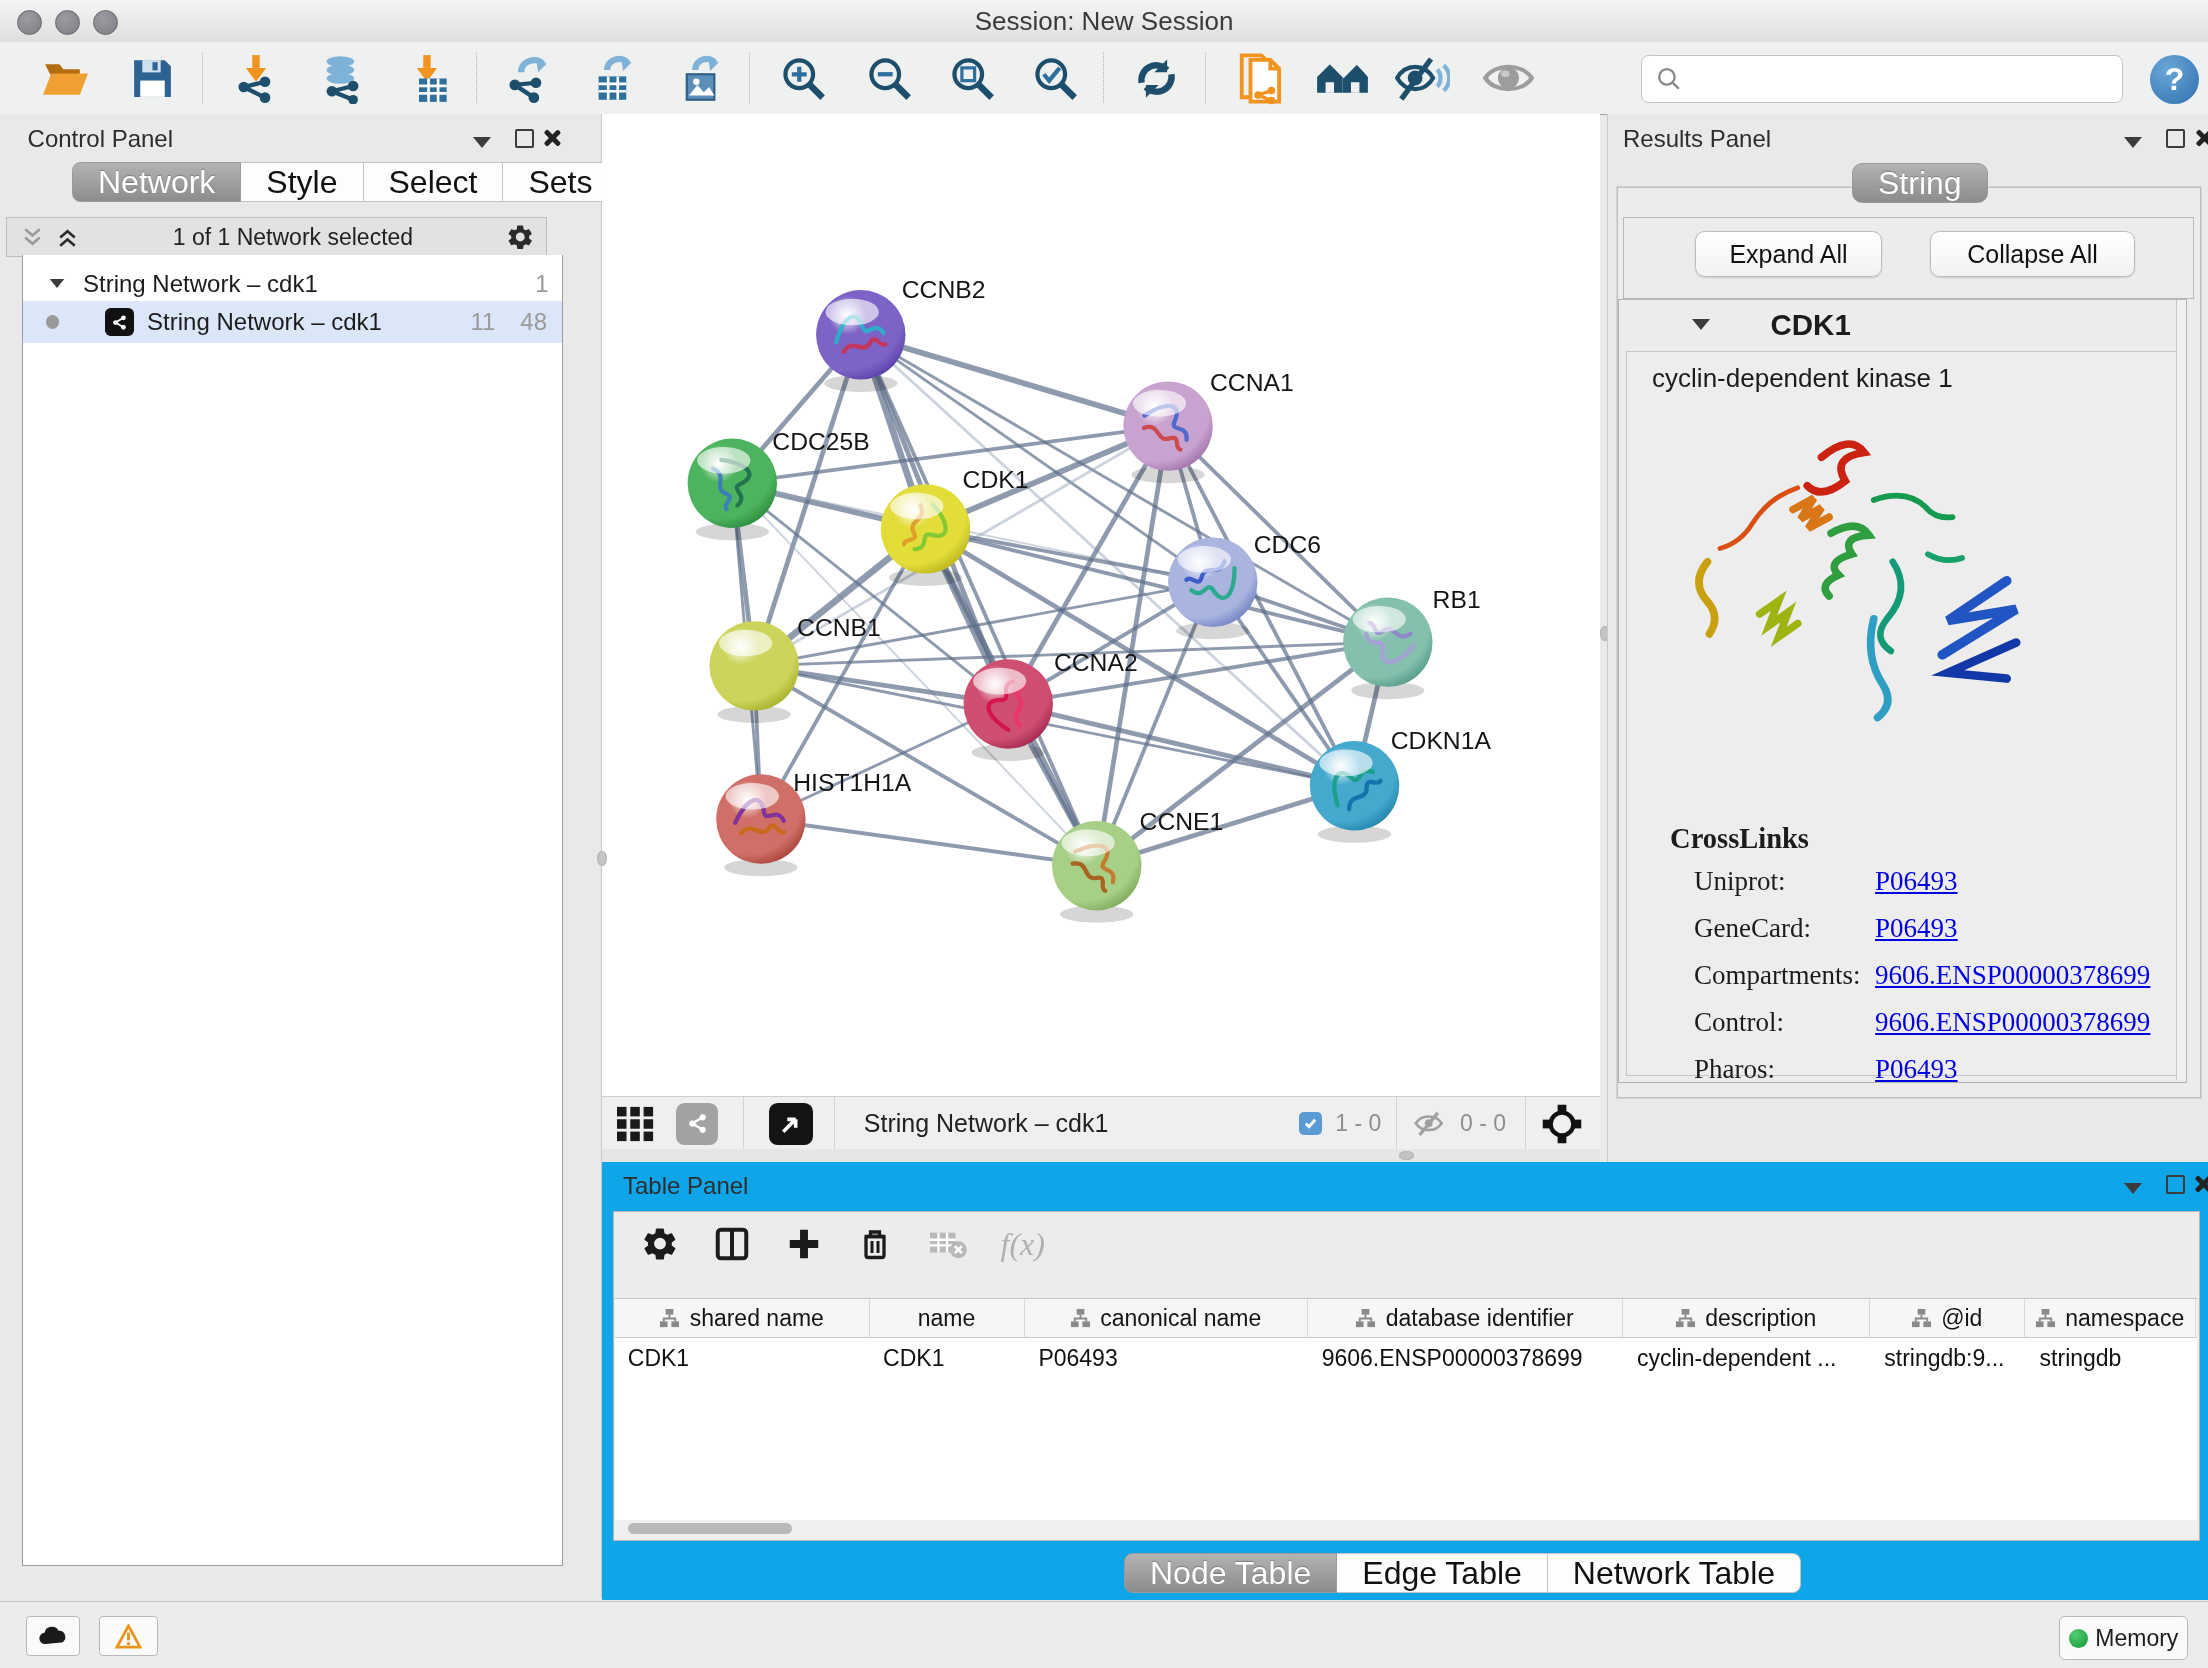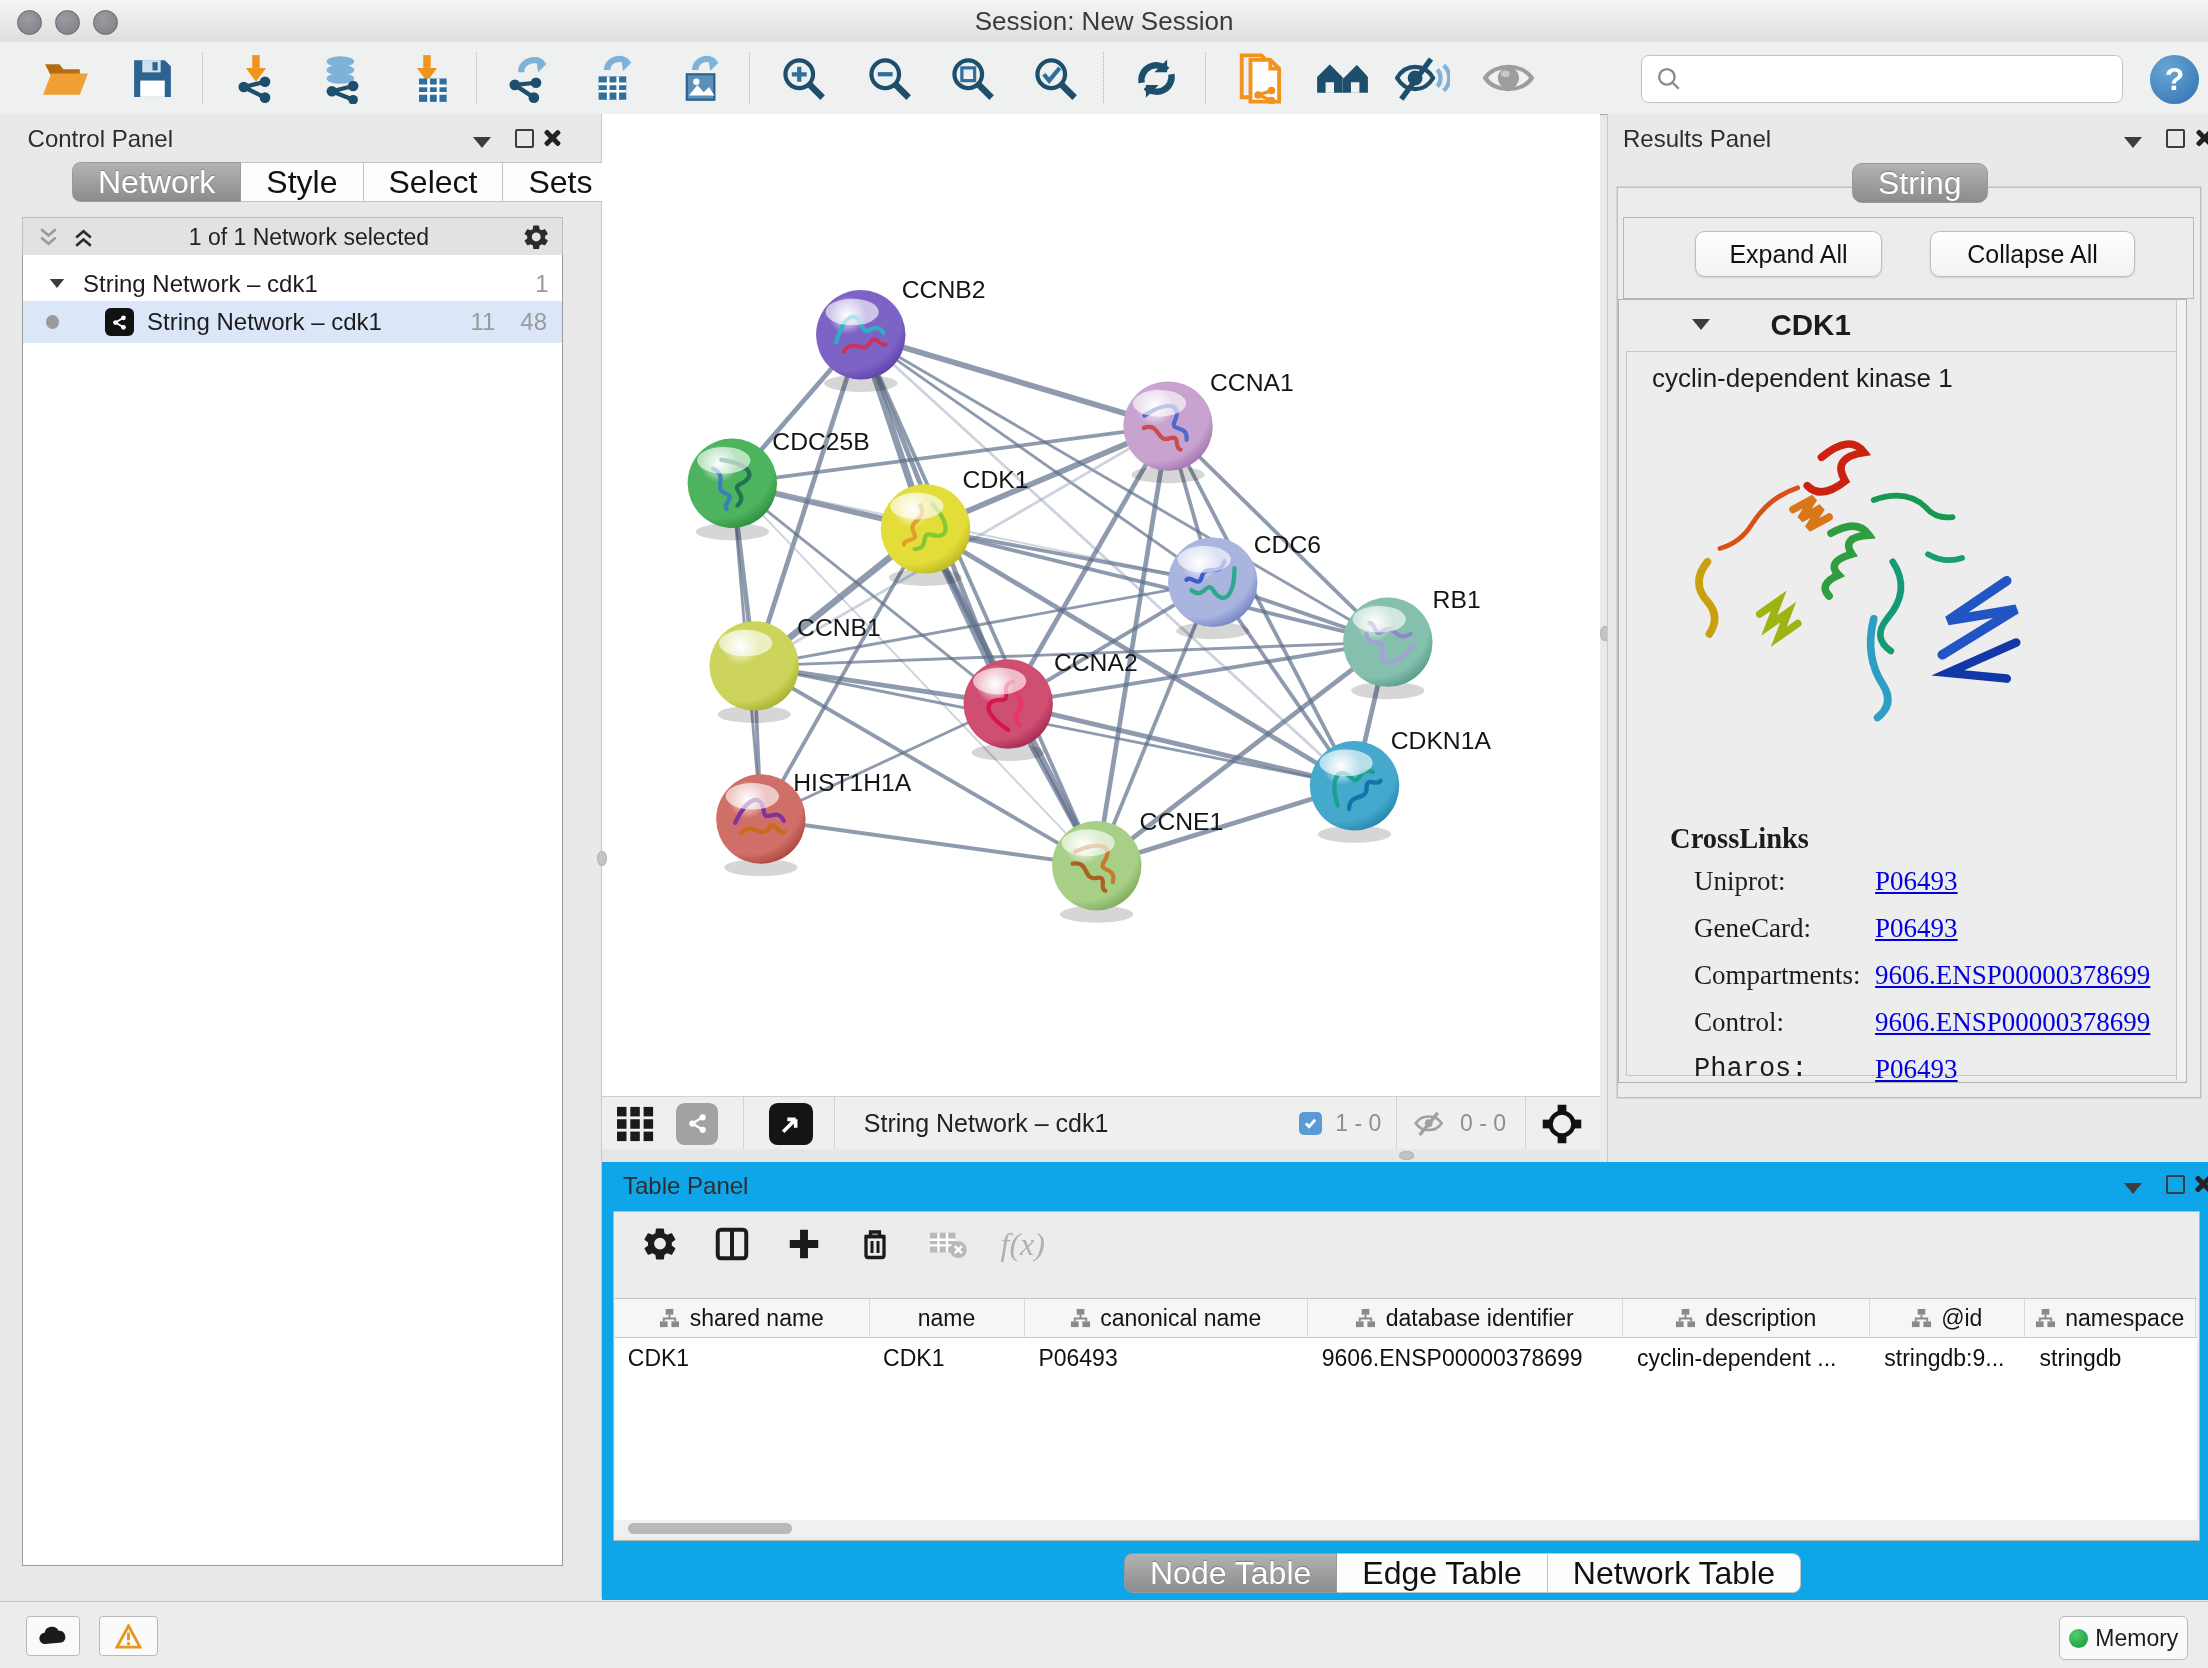--- a/index.html
+++ b/index.html
@@ -36,21 +36,21 @@
   
   .tab{display:inline-block;height:38px;line-height:38px;padding:0 25px;font-size:32px;background:#fdfdfd;
        border:1px solid #c3c3c3;border-left:none;color:#111;}
   .tab:first-child{border-left:1px solid #c3c3c3;border-radius:8.6px 0 0 8.6px;}
   .tab:last-child{border-radius:0 8.6px 8.6px 0;}
   .tab.sel{background:linear-gradient(#b3b3b3,#8c8c8c);color:#fff;border-color:#9a9a9a;
            text-shadow:0 -1px 1px rgba(0,0,0,.25);}
   .tab.single{border-radius:10px;border-left:1px solid #9a9a9a;}
   
   #control-panel{left:0;top:114px;width:601px;height:1484px;background:#e9e9e9;border-right:1px solid #c9c9c9;}
-  #cp-status{position:absolute;left:22px;top:103px;width:539px;height:38px;background:#e2e2e2;
+  #cp-status{position:absolute;left:6px;top:103px;width:539px;height:38px;background:#e2e2e2;
              border:1px solid #bdbdbd;display:flex;align-items:center;}
   #cp-status .lbl{flex:1;text-align:center;font-size:23px;color:#222;}
   #cp-listbox{position:absolute;left:22px;top:141px;width:539px;height:1310px;background:#fff;
               border:1px solid #9b9b9b;border-top:none;}
   .tree-row{position:absolute;left:0;width:100%;height:42px;display:flex;align-items:center;font-size:24px;}
   .tree-row .cnt{color:#9a9a9a;}
   .sel-row{background:#dbe7f8;}
   .share-badge{width:28.5px;height:28.5px;background:#111;border-radius:5.7px;display:flex;align-items:center;justify-content:center;}
   
   #canvas{left:602px;top:114px;width:998px;height:1035px;background:#fff;}
@@ -636,21 +636,21 @@
             </div>
             <div class="serif" style="display: flex; font-size: 27px; margin-bottom: 16px;">
               <span style="width: 181px;">Compartments:</span>
               <span class="xlink">9606.ENSP00000378699</span>
             </div>
             <div class="serif" style="display: flex; font-size: 27px; margin-bottom: 16px;">
               <span style="width: 181px;">Control:</span>
               <span class="xlink">9606.ENSP00000378699</span>
             </div>
             <div class="serif" style="display: flex; font-size: 27px; margin-bottom: 16px;">
-              <span style="width: 181px; font-family: Liberation Mono, monospace;">Pharos:</span>
+              <span style="width: 181px;">Pharos:</span>
               <span class="xlink">P06493</span>
             </div>
           </div>
       </div>
       <div id="rp-scroll"></div>
     </div>
   </div>
 
   <div id="table-panel" class="abs">
     <div class="panel-title abs" style="left:21px;top:9.5px">Table Panel</div>

